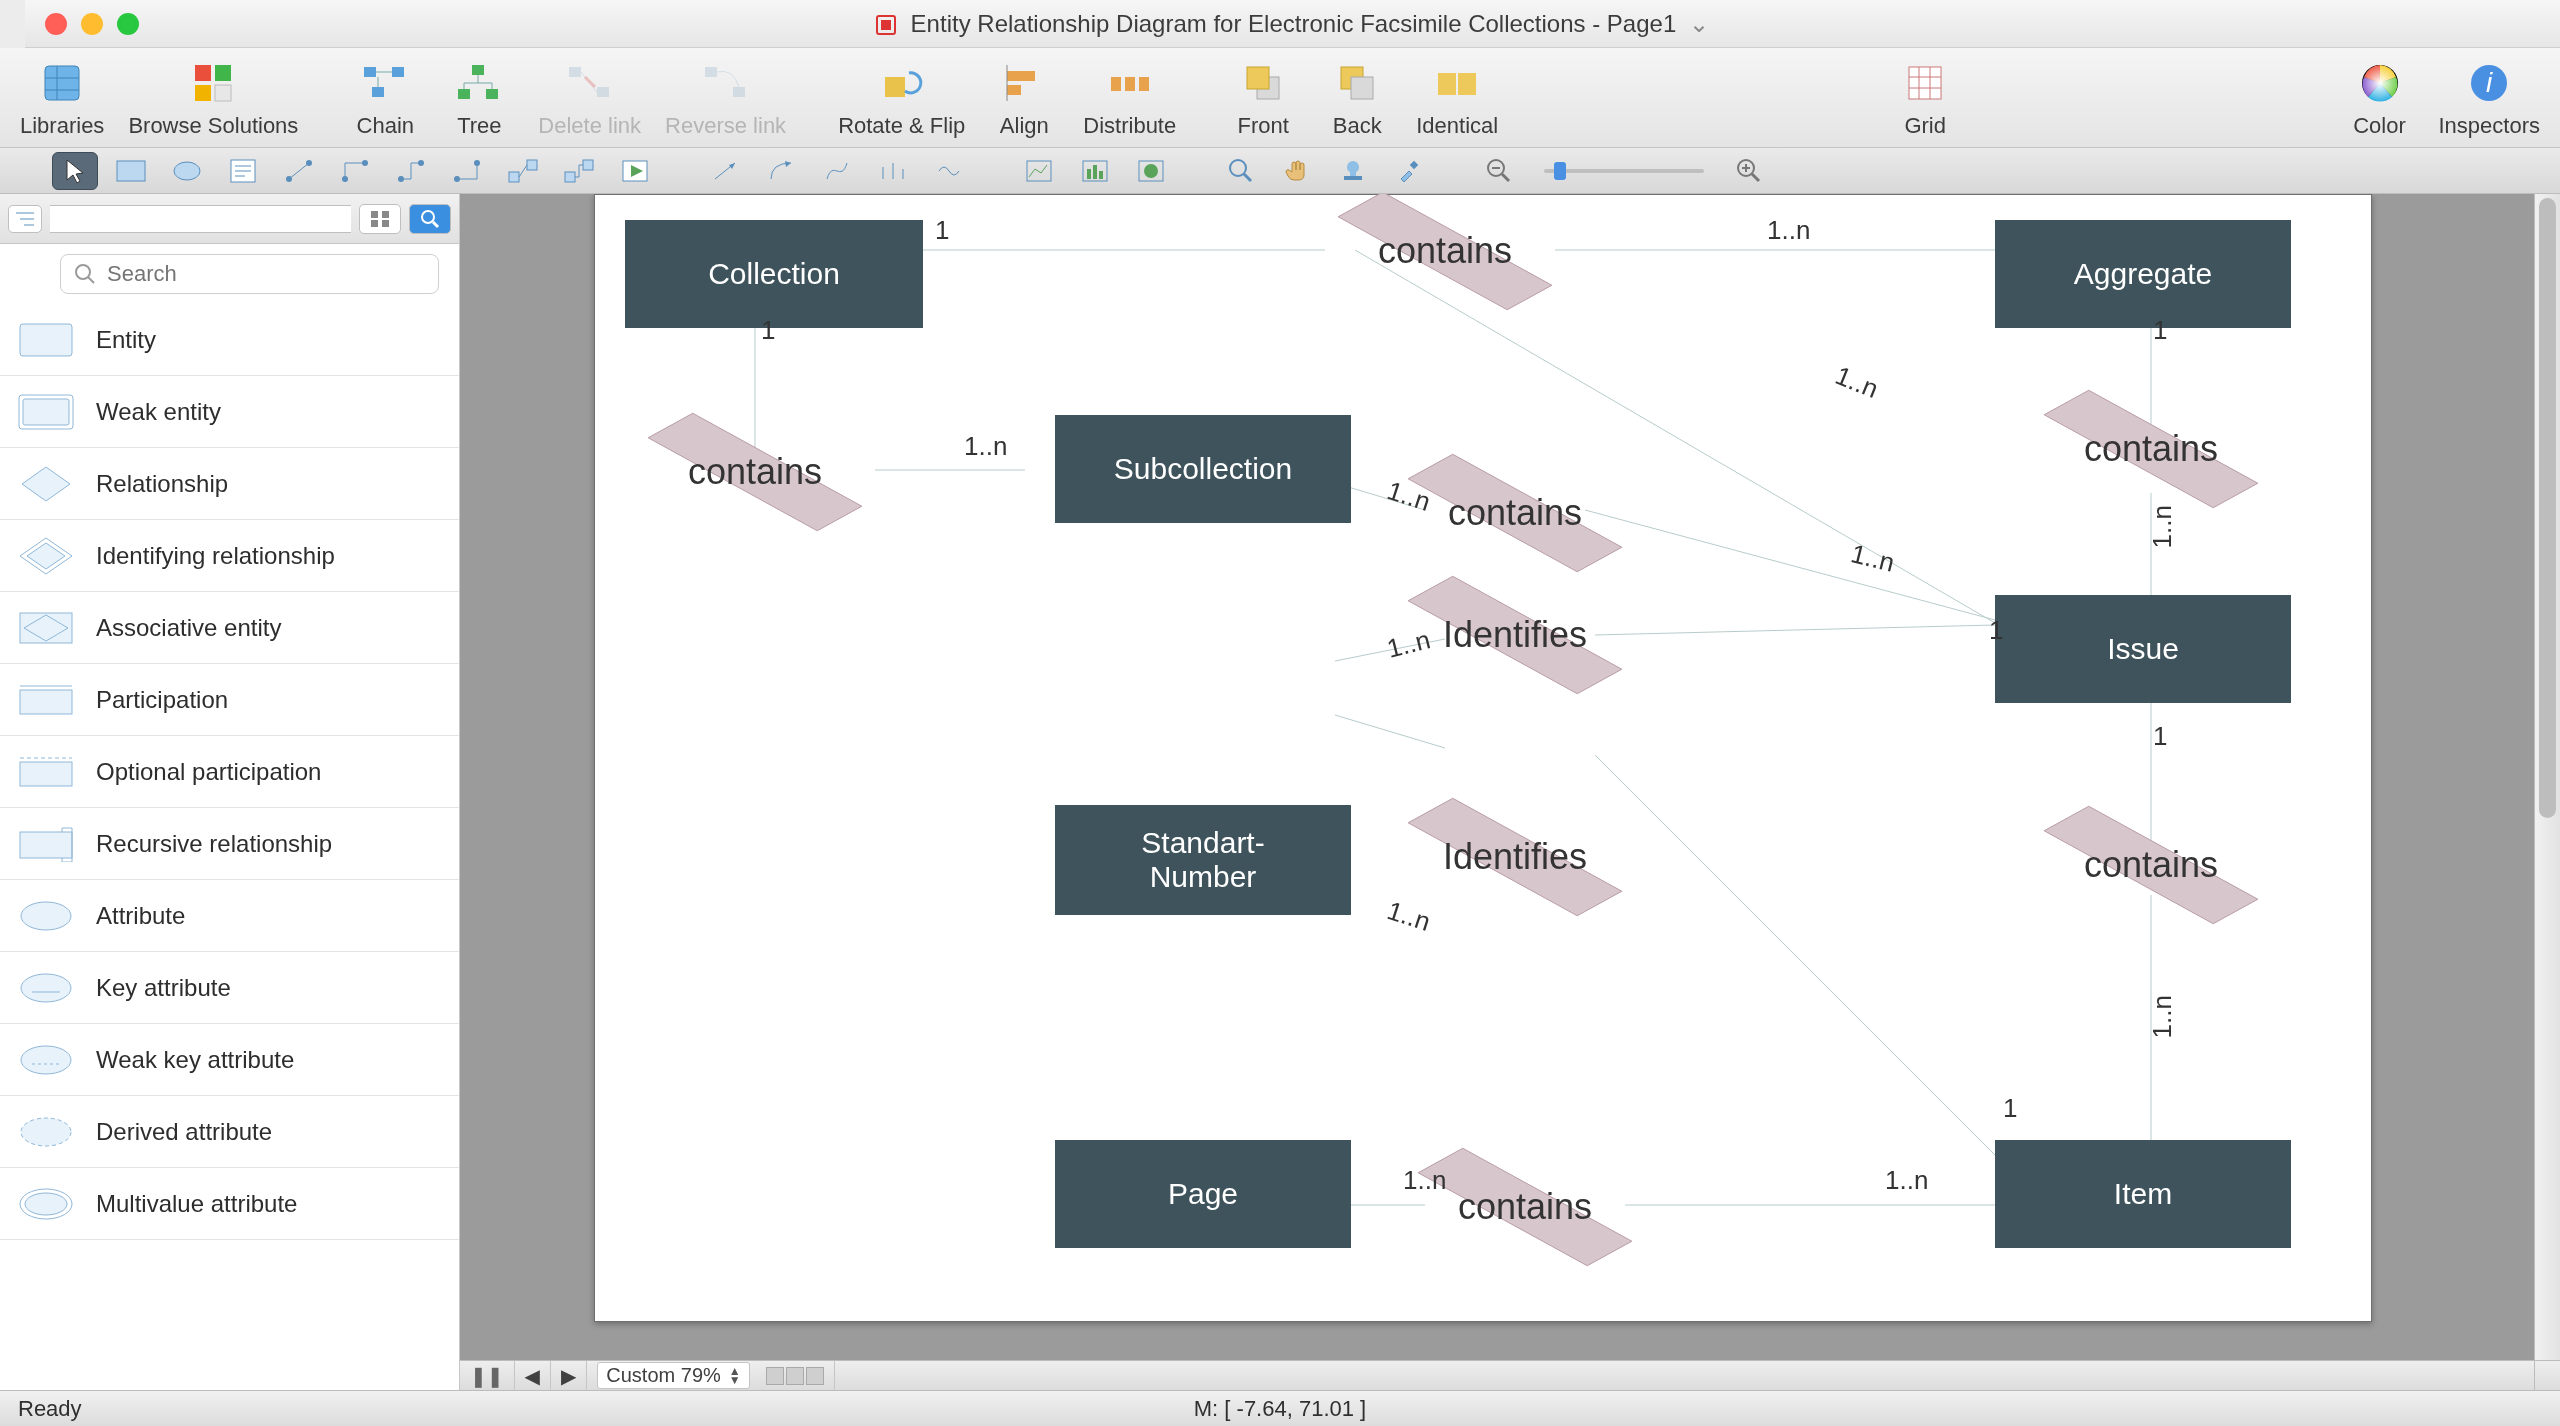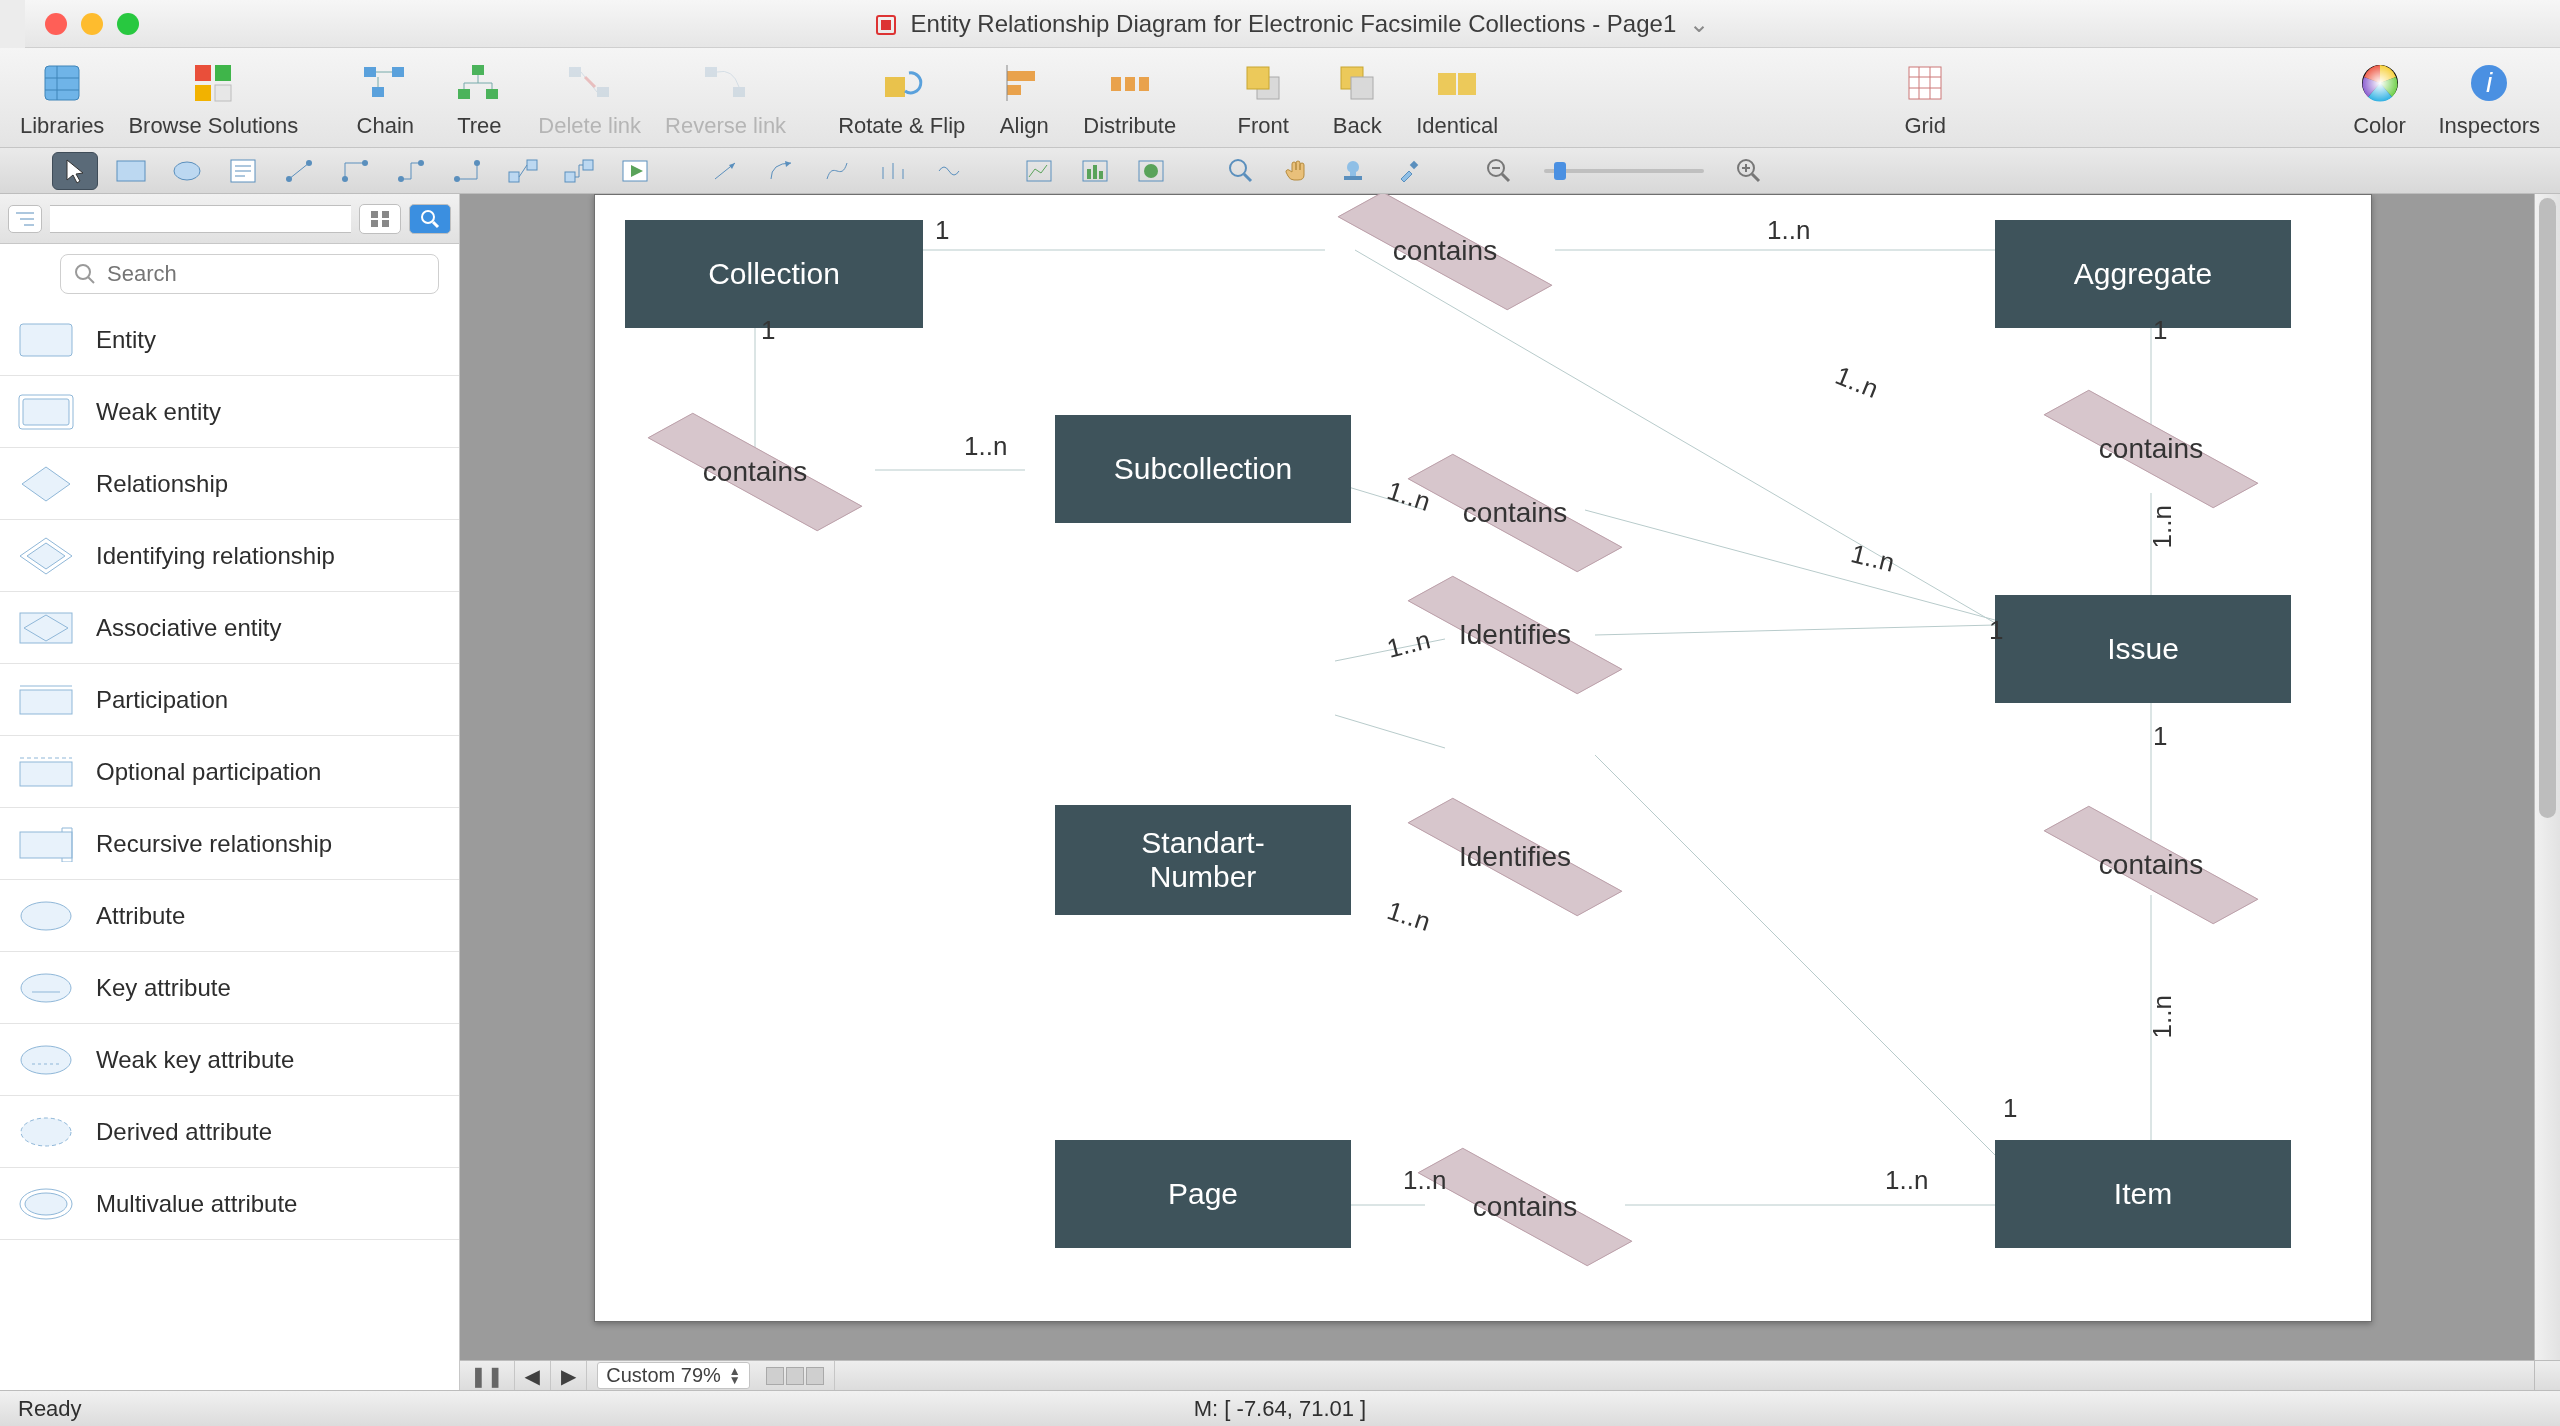--- a/index.html
+++ b/index.html
@@ -68,21 +68,21 @@
 
 .corner-grip{ position:absolute; right:0; bottom:0; width:26px; height:30px; background:linear-gradient(#eee,#dcdcdc); border-left:1px solid #bcbcbc; border-top:1px solid #bcbcbc;}
 
 
 .statusbar { position:absolute; left:0; right:0; bottom:0; height:36px; background:linear-gradient(#f1f1f1,#dcdcdc); border-top:1px solid #bcbcbc; display:flex; align-items:center; font-size:22px; color:#2f2f2f;}
 .statusbar .left{ padding-left:18px;}
 .statusbar .center{ position:absolute; left:0; right:0; text-align:center;}
 
 
 .entity { position:absolute; background:#3e535b; color:#fff; font-size:30px; display:flex; align-items:center; justify-content:center; text-align:center; padding:0 12px;}
-.rel { position:absolute; display:flex; align-items:center; justify-content:center; font-size:28px; color:#333;}
+.rel { position:absolute; display:flex; align-items:center; justify-content:center; font-size:36px; color:#333;}
 .rel .diamond{ position:absolute; inset:0; background:#d7c6cc; transform:scaleY(0.55) rotate(45deg); border:1px solid #b89ba5;}
 .rel span{ position:relative;}
 .card { position:absolute; font-size:26px; color:#333; }
 .card.vert { writing-mode: vertical-rl; transform: rotate(180deg); }
 
 svg.edges { position:absolute; inset:0; width:100%; height:100%; pointer-events:none;}
 svg.edges line { stroke:#b8cbcb; stroke-width:1; }
 
 .slider { display:flex; align-items:center; gap:10px; padding:0 12px;}
 .slider-track{ width:160px; height:4px; background:#bfbfbf; border-radius:2px; position:relative;}

